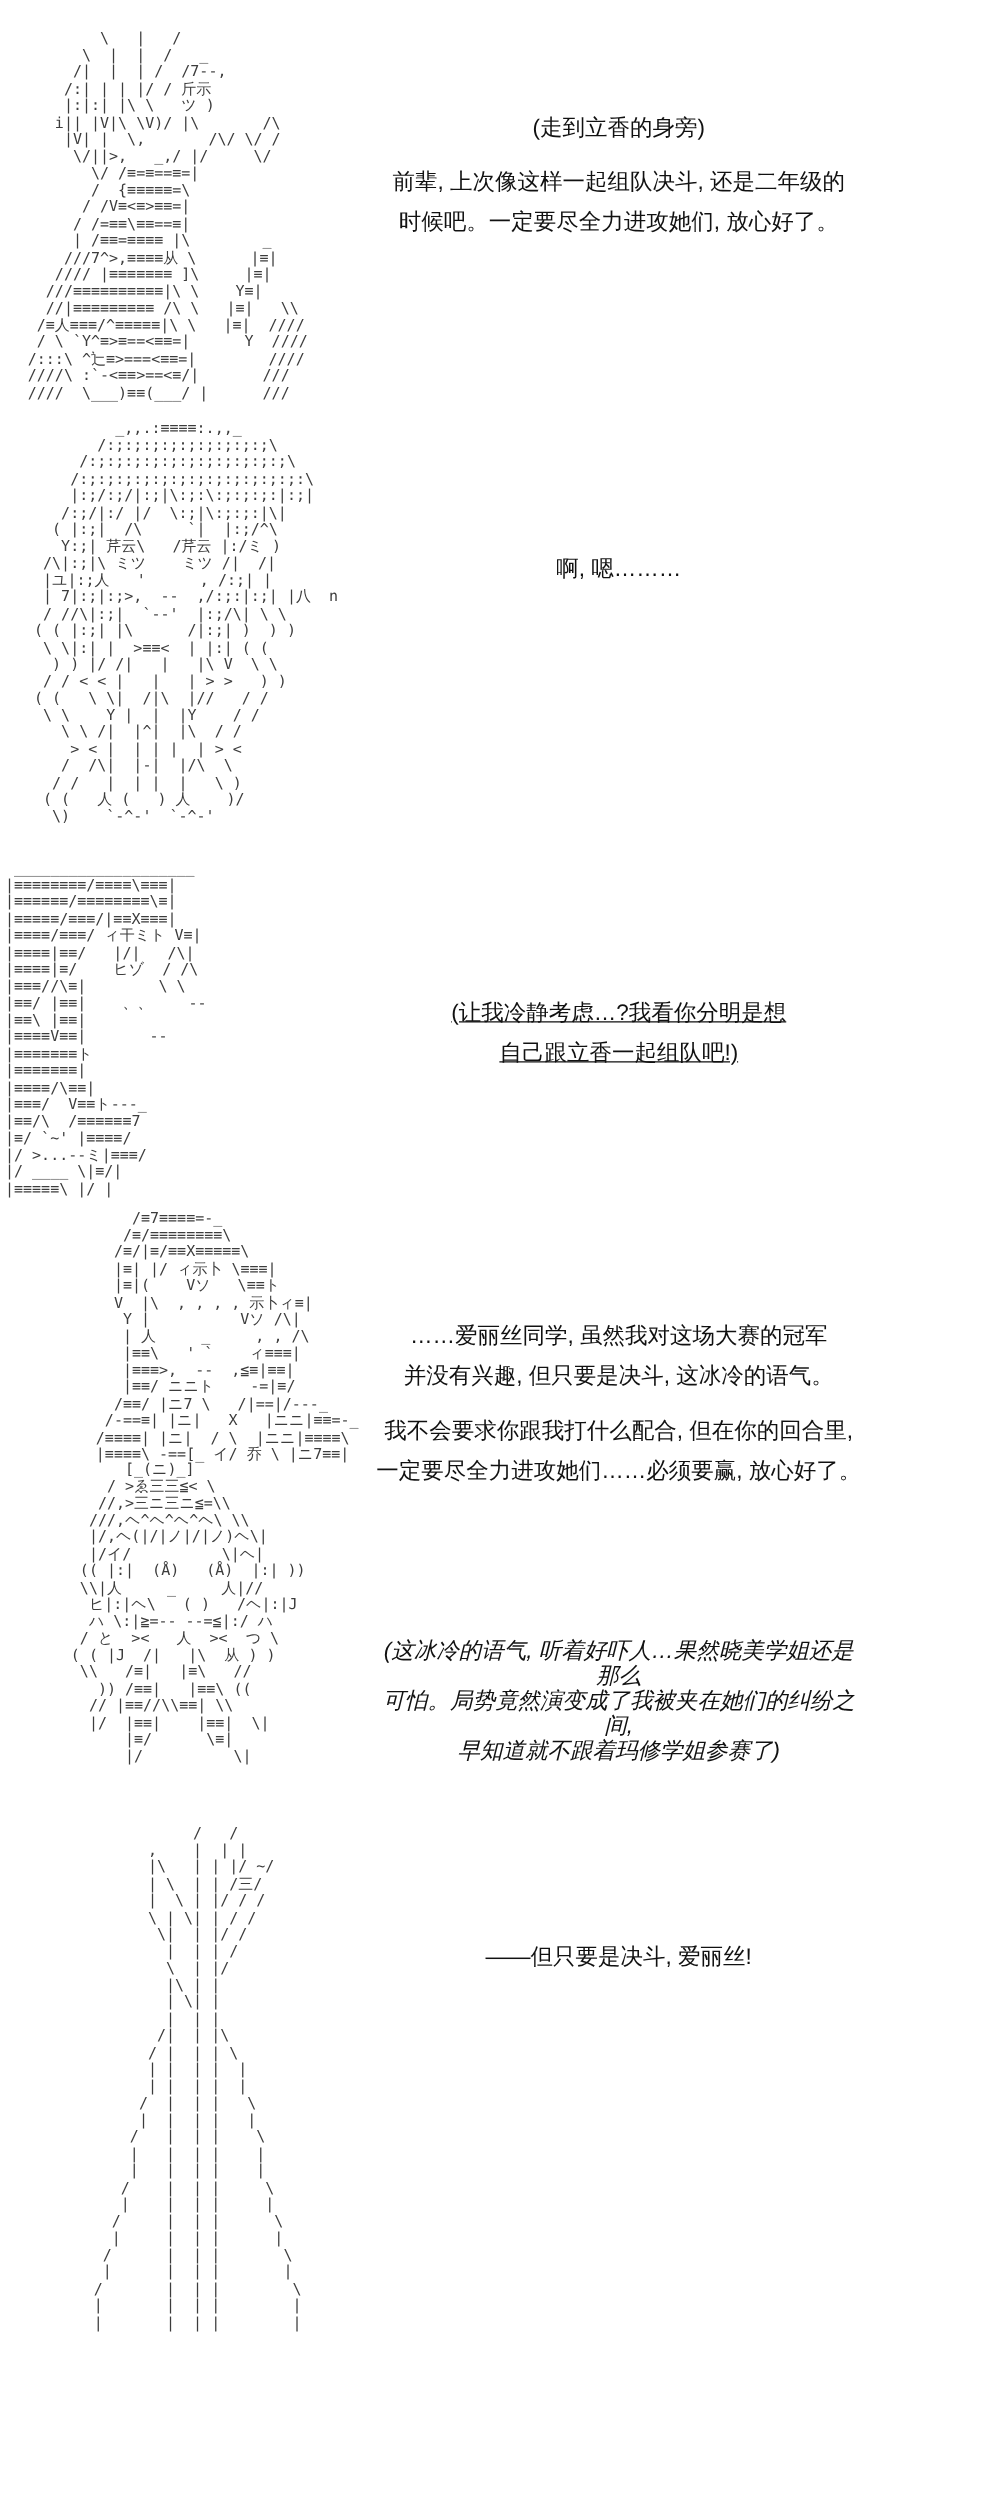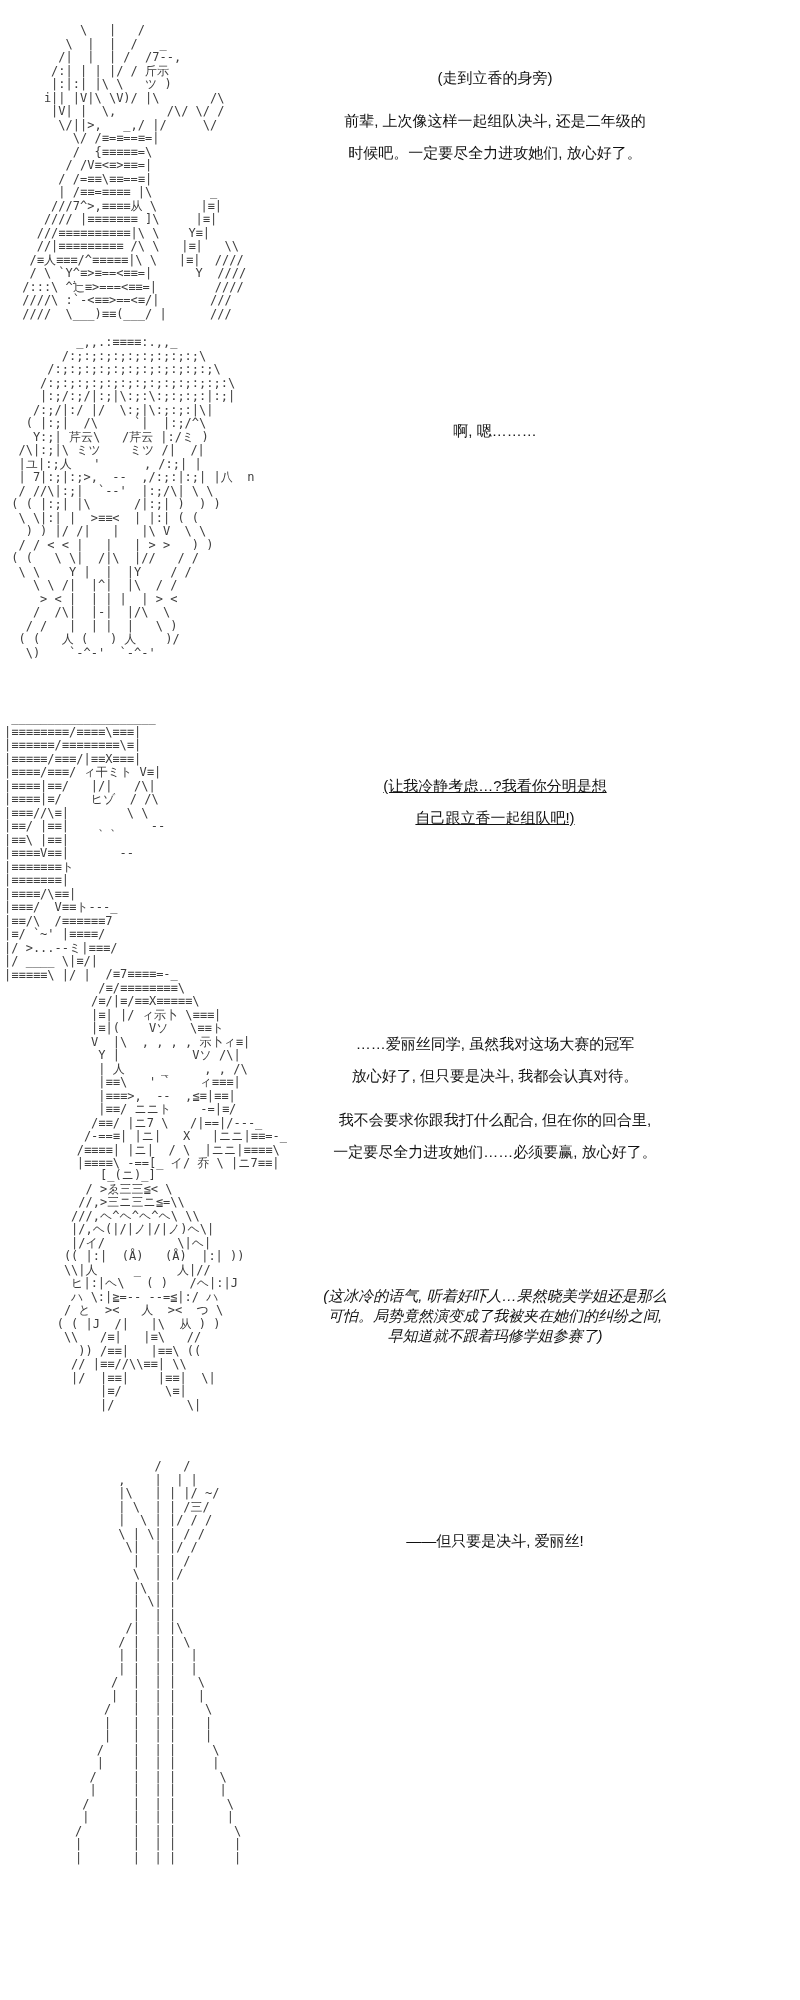--- a/index.html
+++ b/index.html
@@ -10,27 +10,27 @@
     font-family:"Liberation Sans", sans-serif;
   }
   .art {
     position:absolute;
     font-family:"DejaVu Sans Mono", monospace;
     font-size:12px; line-height:13.5px;
     color:#3c3c3c; white-space:pre;
   }
   .dlg {
     position:absolute; left:300px; width:390px;
-    text-align:center; font-size:15px; line-height:32px;
-    color:#111111; white-space:pre-line;
+    text-align:center; font-size:18px; line-height:32px;
+    color:#111111; white-space:pre-line;margin-top:24px;
   }
   .dlg.tight { line-height:20px;font-style:italic; }
   .a1 { left:15px;  top:24px; }
-  .a2 { left:4px;   top:336px; }
-  .a3 { left:4px;   top:688px;margin-top:24px; }
+  .a2 { left:20px;   top:336px; }
+  .a3 { left:4px;   top:688px; }
   .a4 { left:55px;  top:968px; }
   .a5 { left:35px;  top:1169px; }
   .a6 { left:75px;  top:1460px; }
   .d1a { top:62px; }
   .d1b { top:105px; }
   .d2  { top:415px; }
   .d3  { top:770px;text-decoration:underline; }
   .d4a { top:1028px; }
   .d4b { top:1104px; }
   .d5  { top:1286px; }
@@ -132,21 +132,21 @@
       Y |          Vソ /\|
       | 人     _     , , /\
       |≡≡\   ' `    ィ≡≡≡|
       |≡≡≡&gt;,  --  ,≦≡|≡≡|
       |≡≡/ ニニト    -=|≡/
      /≡≡/ |ニ7 \   /|==|/---_
     /-==≡| |ニ|   X   |ニニ|≡≡=-_
    /≡≡≡≡| |ニ|  / \  |ニニ|≡≡≡≡\
    |≡≡≡≡\ -==[_ イ/ 乔 \ |ニ7≡≡|</pre>
     <div class="dlg d4a">……爱丽丝同学, 虽然我对这场大赛的冠军
-放心好了, 但只要是决斗, 我都会认真对待。</div>
+并没有兴趣, 但只要是决斗, 这冰冷的语气。</div>
     <div class="dlg d4b">我不会要求你跟我打什么配合, 但在你的回合里,
 一定要尽全力进攻她们……必须要赢, 放心好了。</div>
   </section>
 
   <section>
     <pre class="art a5">         [_(ニ)_]
        / &gt;ゑ三三≦&lt; \
       //,&gt;三ニ三ニ≦=\\
      ///,ヘ^ヘ^ヘ^ヘ\ \\
      |/,ヘ(|/|ノ|/|ノ)ヘ\|

